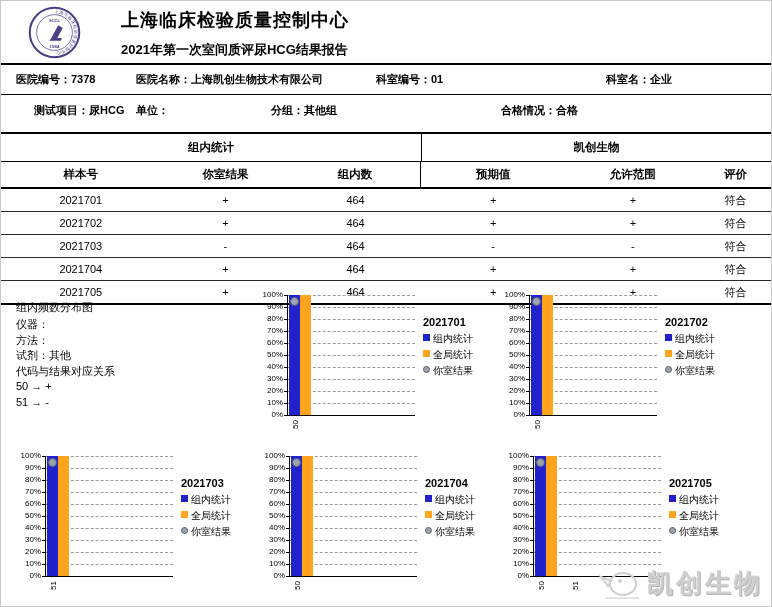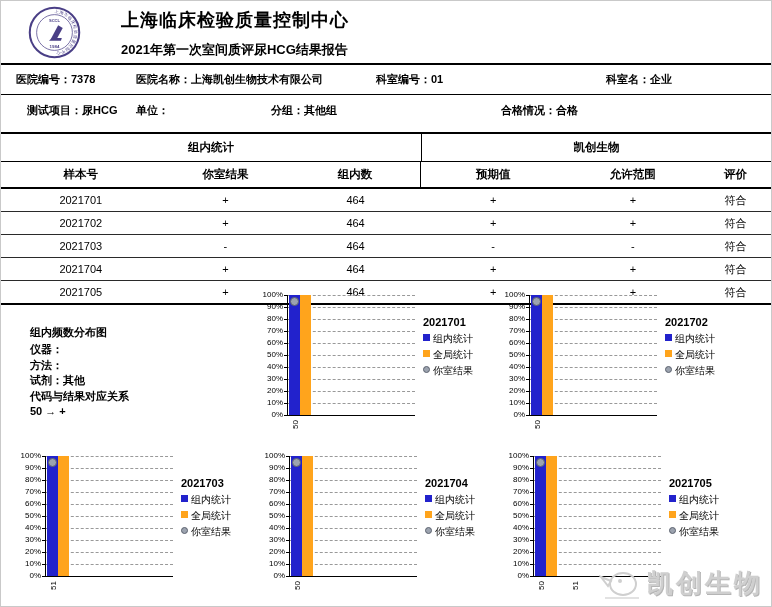--- a/index.html
+++ b/index.html
@@ -23,21 +23,21 @@
   .rtable{position:absolute;left:0;right:0;top:133px;}
   .ghrow{display:flex;height:27px;border-bottom:1px solid #000;font-weight:bold;font-size:11.5px;}
   .gh{text-align:center;line-height:27px;box-sizing:border-box;}
   .chrow{display:flex;height:25px;border-bottom:2px solid #000;font-weight:bold;font-size:11.5px;}
   .chrow .tc{line-height:25px;}
   .drow{display:flex;height:22px;border-bottom:1px solid #2a2a2a;font-size:11px;}
   .drow:last-child{border-bottom:2px solid #000;}
   .tc{text-align:center;box-sizing:border-box;line-height:22px;}
   .vdiv{border-right:1.5px solid #000;}
   
-  .notes{position:absolute;left:29px;top:299px;width:235px;font-size:11px;font-weight:bold;margin-top:25px;}
+  .notes{position:absolute;left:15px;top:299px;width:235px;font-size:11px;font-weight:normal;}
   .notes .t{margin-bottom:2px;}
   .notes .nl{line-height:15.5px;}
   
   .chart{position:absolute;width:242px;height:153px;}
   .chart *{position:absolute;box-sizing:border-box;}
   
   .wm{position:absolute;right:8px;bottom:5px;display:flex;align-items:center;gap:6px;}
   .wm .wmtxt{font-size:26px;font-weight:bold;color:#cfcfcf;letter-spacing:3px;
              text-shadow:1px 1px 0 #b5b5b5;}
 </style>
@@ -67,21 +67,21 @@
     </div>
   </div>
 
   <div class="inforow r1" id="inforow1">
       <div class="icell" style="width: 135px; padding-left: 15px;">医院编号：7378</div>
       <div class="icell" style="width: 240px;">医院名称：上海凯创生物技术有限公司</div>
       <div class="icell" style="width: 230px;">科室编号：01</div>
       <div class="icell" style="width: auto;">科室名：企业</div>
     </div>
   <div class="inforow r2" id="inforow2">
-      <div class="icell" style="width: 135px; padding-left: 26px;">测试项目：尿HCG</div>
+      <div class="icell" style="width: 135px; padding-left: 33px;">测试项目：尿HCG</div>
       <div class="icell" style="width: 135px;">单位：</div>
       <div class="icell" style="width: 230px;">分组：其他组</div>
       <div class="icell" style="width: auto;">合格情况：合格</div>
     </div>
 
   <div class="rtable" id="rtable">
       <div class="ghrow">
         <div class="gh vdiv" style="width: 421px;">组内统计</div>
         <div class="gh" style="flex: 1 1 0%;">凯创生物</div>
       </div>
@@ -136,20 +136,21 @@
     </div>
 
   <div class="notes">
     <div class="t">组内频数分布图</div>
     <div id="notelines">
         <div class="nl">仪器：</div>
         <div class="nl">方法：</div>
         <div class="nl">试剂：其他</div>
         <div class="nl">代码与结果对应关系</div>
         <div class="nl">50 → +</div>
+        <div class="nl">51 → -</div>
       </div>
   </div>
 
   <div class="chart" style="left:254px;top:289px;">
       <div style="left: 0px; top: 120px; width: 28px; text-align: right; font-size: 8px; line-height: 10px;">0%</div>
       <div style="left: 29px; top: 125px; width: 3px; height: 1px; background: rgb(0, 0, 0);"></div>
       <div style="left: 0px; top: 108px; width: 28px; text-align: right; font-size: 8px; line-height: 10px;">10%</div>
       <div style="left: 29px; top: 113px; width: 3px; height: 1px; background: rgb(0, 0, 0);"></div>
       <div style="left: 33px; top: 113px; width: 127px; height: 0px; border-top: 1px dashed rgb(153, 153, 153);"></div>
       <div style="left: 0px; top: 96px; width: 28px; text-align: right; font-size: 8px; line-height: 10px;">20%</div>

